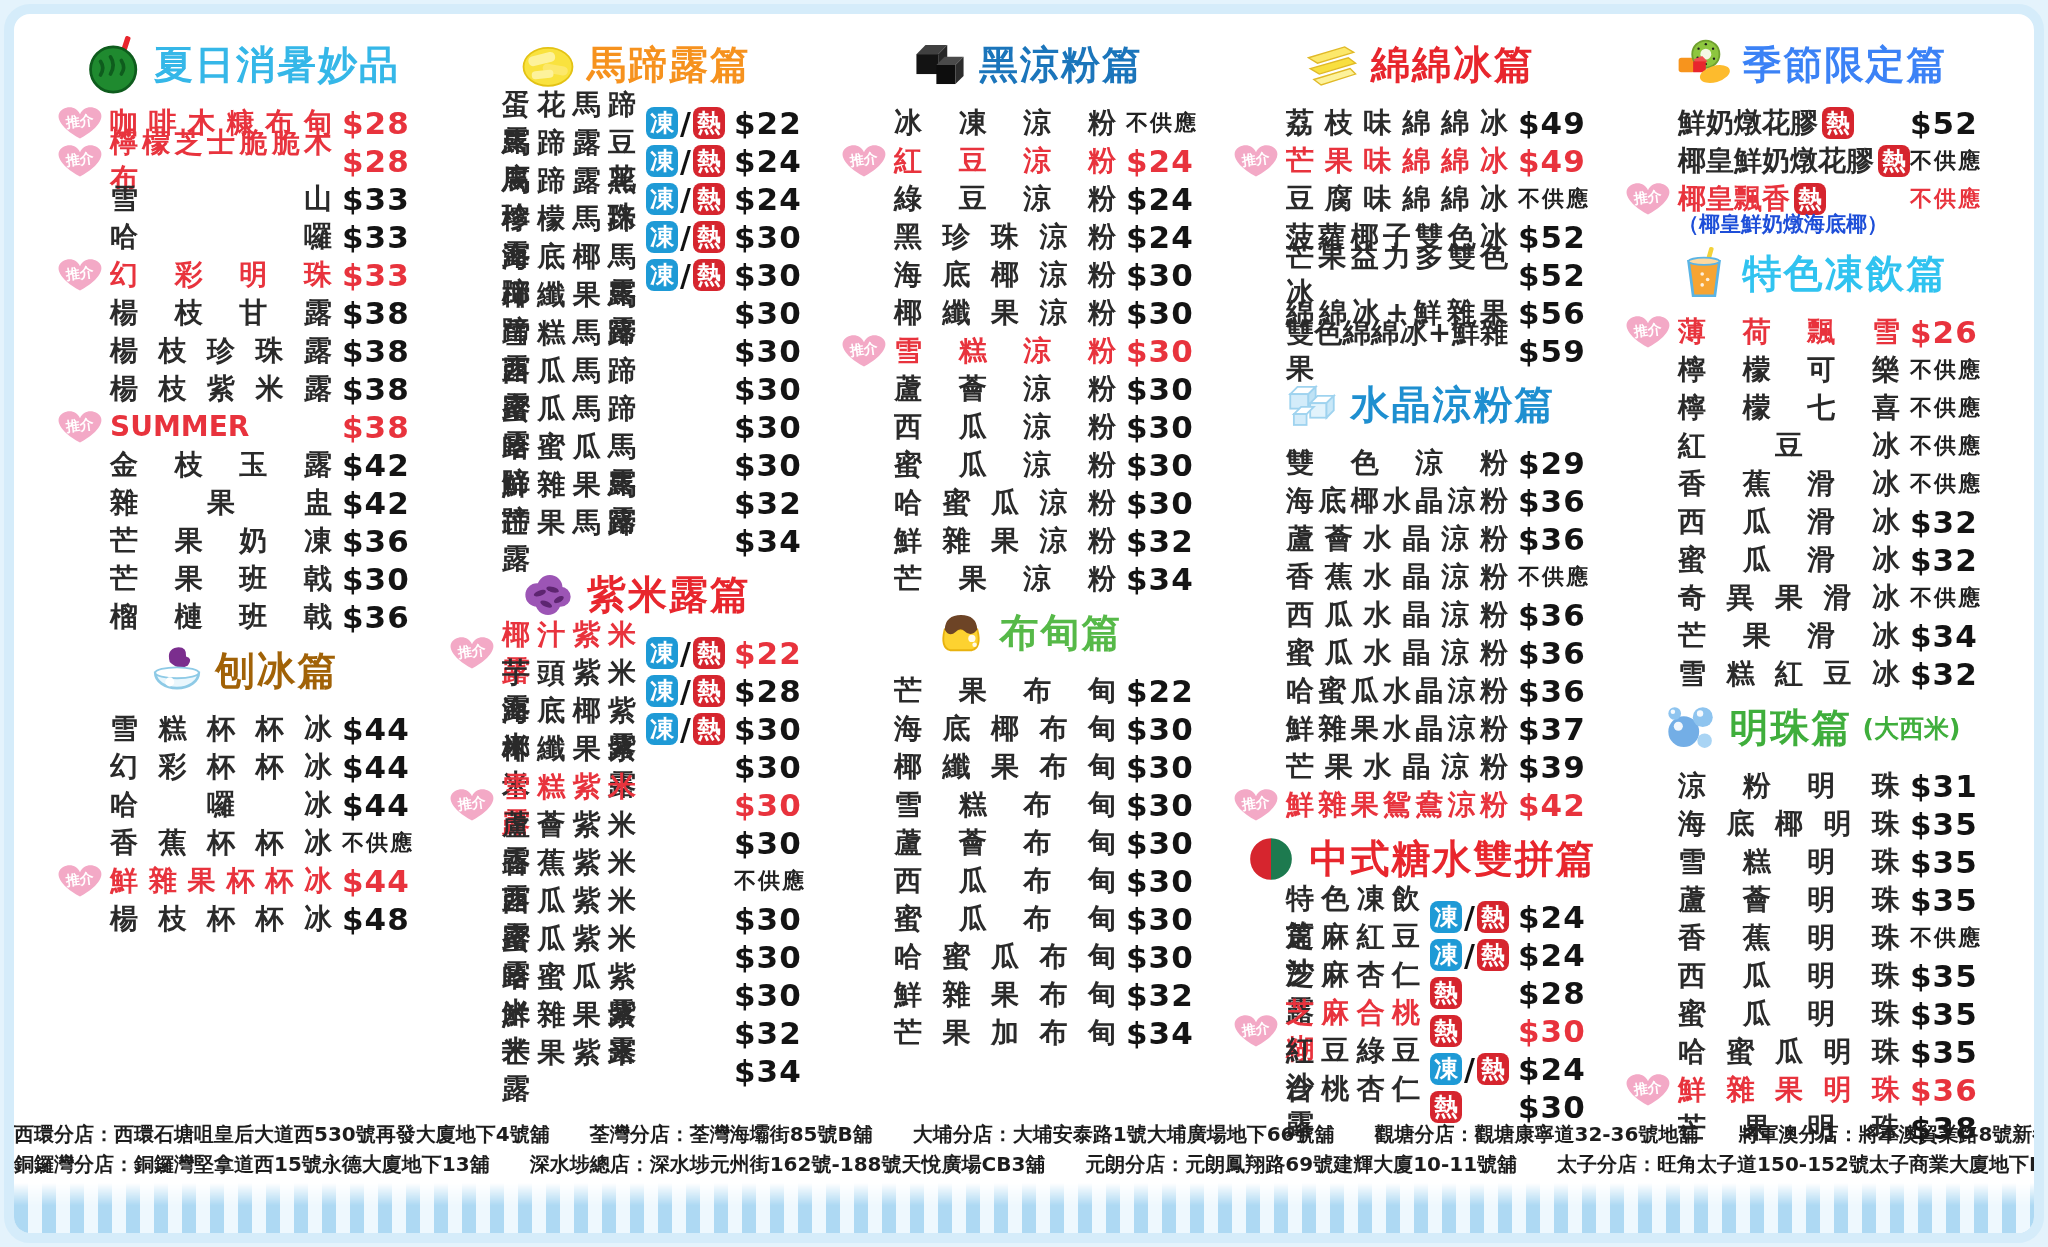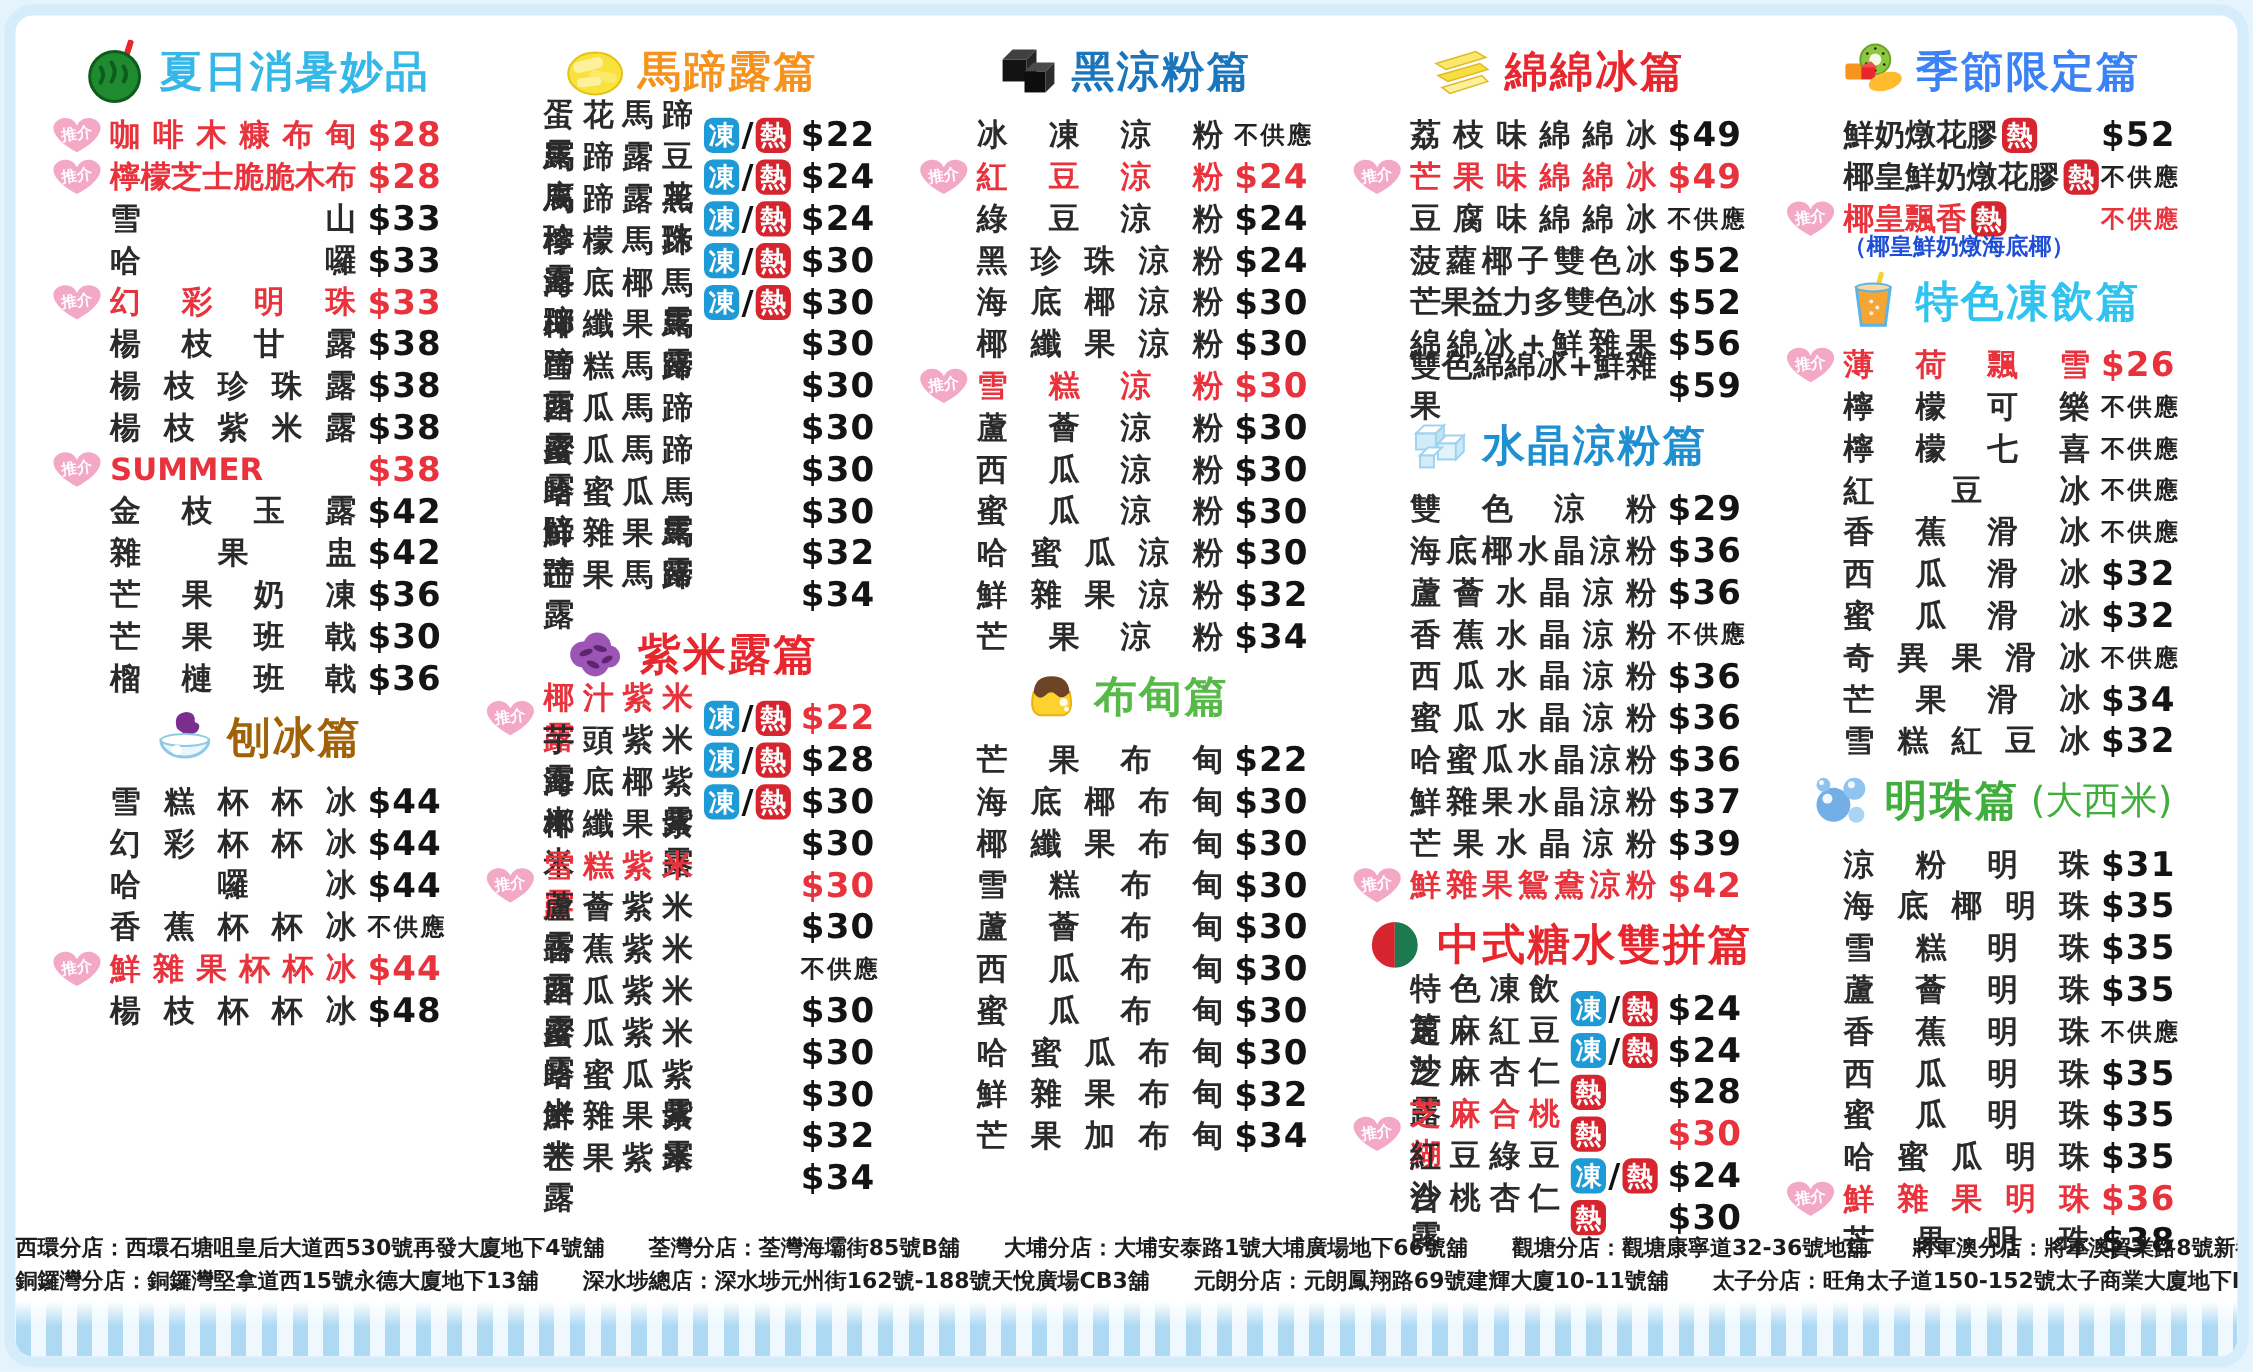--- a/index.html
+++ b/index.html
@@ -5,28 +5,28 @@
   html,body { margin:0; padding:0; }
   body {
     width:2048px; height:1247px; position:relative;
     background:#e4f3fc;
     font-family:"DejaVu Sans","Liberation Sans",sans-serif;
   }
   .page {
     position:absolute; inset:4px; background:#ffffff;
     border:10px solid #d5ecfa; border-radius:26px; overflow:hidden;
   }
-  .menu { display:flex; gap:10px; padding:16px 32px 0 28px; }
+  .menu { display:flex; gap:10px; padding:16px 32px 0 38px; }
   .col { flex:1 1 0; min-width:0; display:flex; flex-direction:column; }
   .section { display:flex; flex-direction:column; }
   .sec-head { display:flex; align-items:center; justify-content:center; gap:10px; height:66px; margin:2px 0 6px 0; }
   .sec-icon { flex:none; width:58px; height:58px; }
   .sec-icon svg { width:58px; height:58px; display:block; }
   .sec-title { font-size:39px; font-weight:800; letter-spacing:2px; white-space:nowrap; }
-  .sec-sub { font-size:34px; font-weight:400; white-space:nowrap; }
+  .sec-sub { font-size:25px; font-weight:700; white-space:nowrap; }
   .row { display:flex; align-items:center; height:38px; }
   .rec-slot { width:58px; flex:none; display:flex; align-items:center; }
   .rec-slot svg { width:56px; height:40px; display:block; }
   .name {
     flex:1 1 auto; min-width:0; font-size:28px; font-weight:600; color:#2a2a2a;
     text-align:justify; text-align-last:justify; padding-right:10px; line-height:36px;
   }
   .row.red .name, .row.red .price { color:#e8333d; }
   .badge-slot { width:88px; flex:none; display:flex; align-items:center; }
   .badge {

